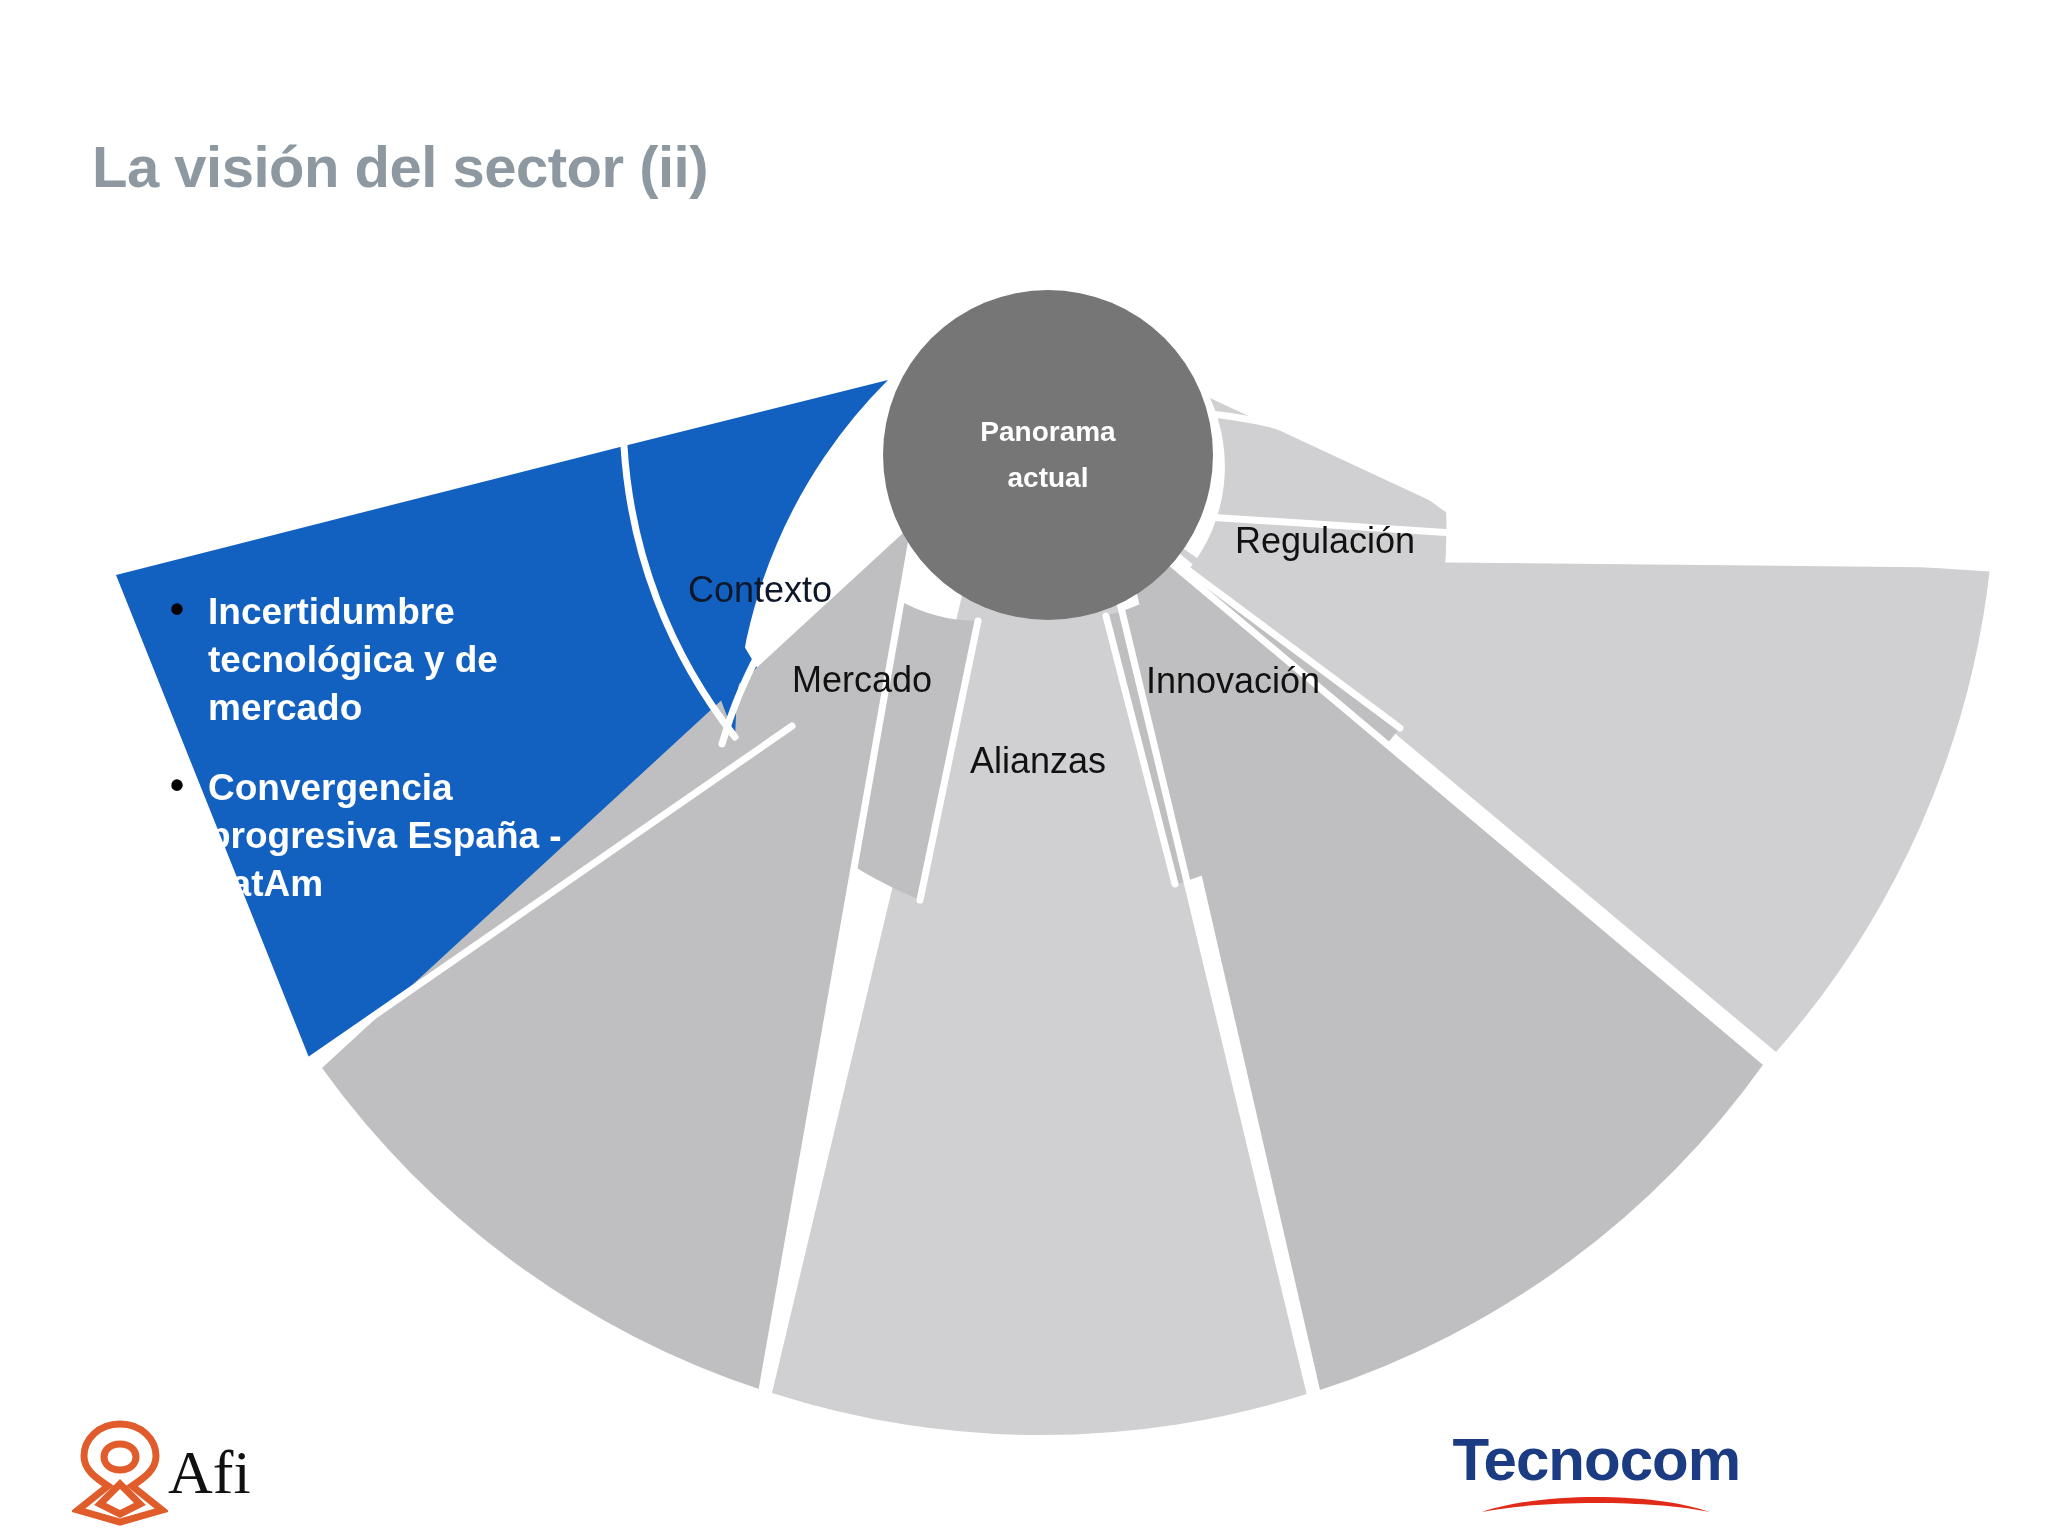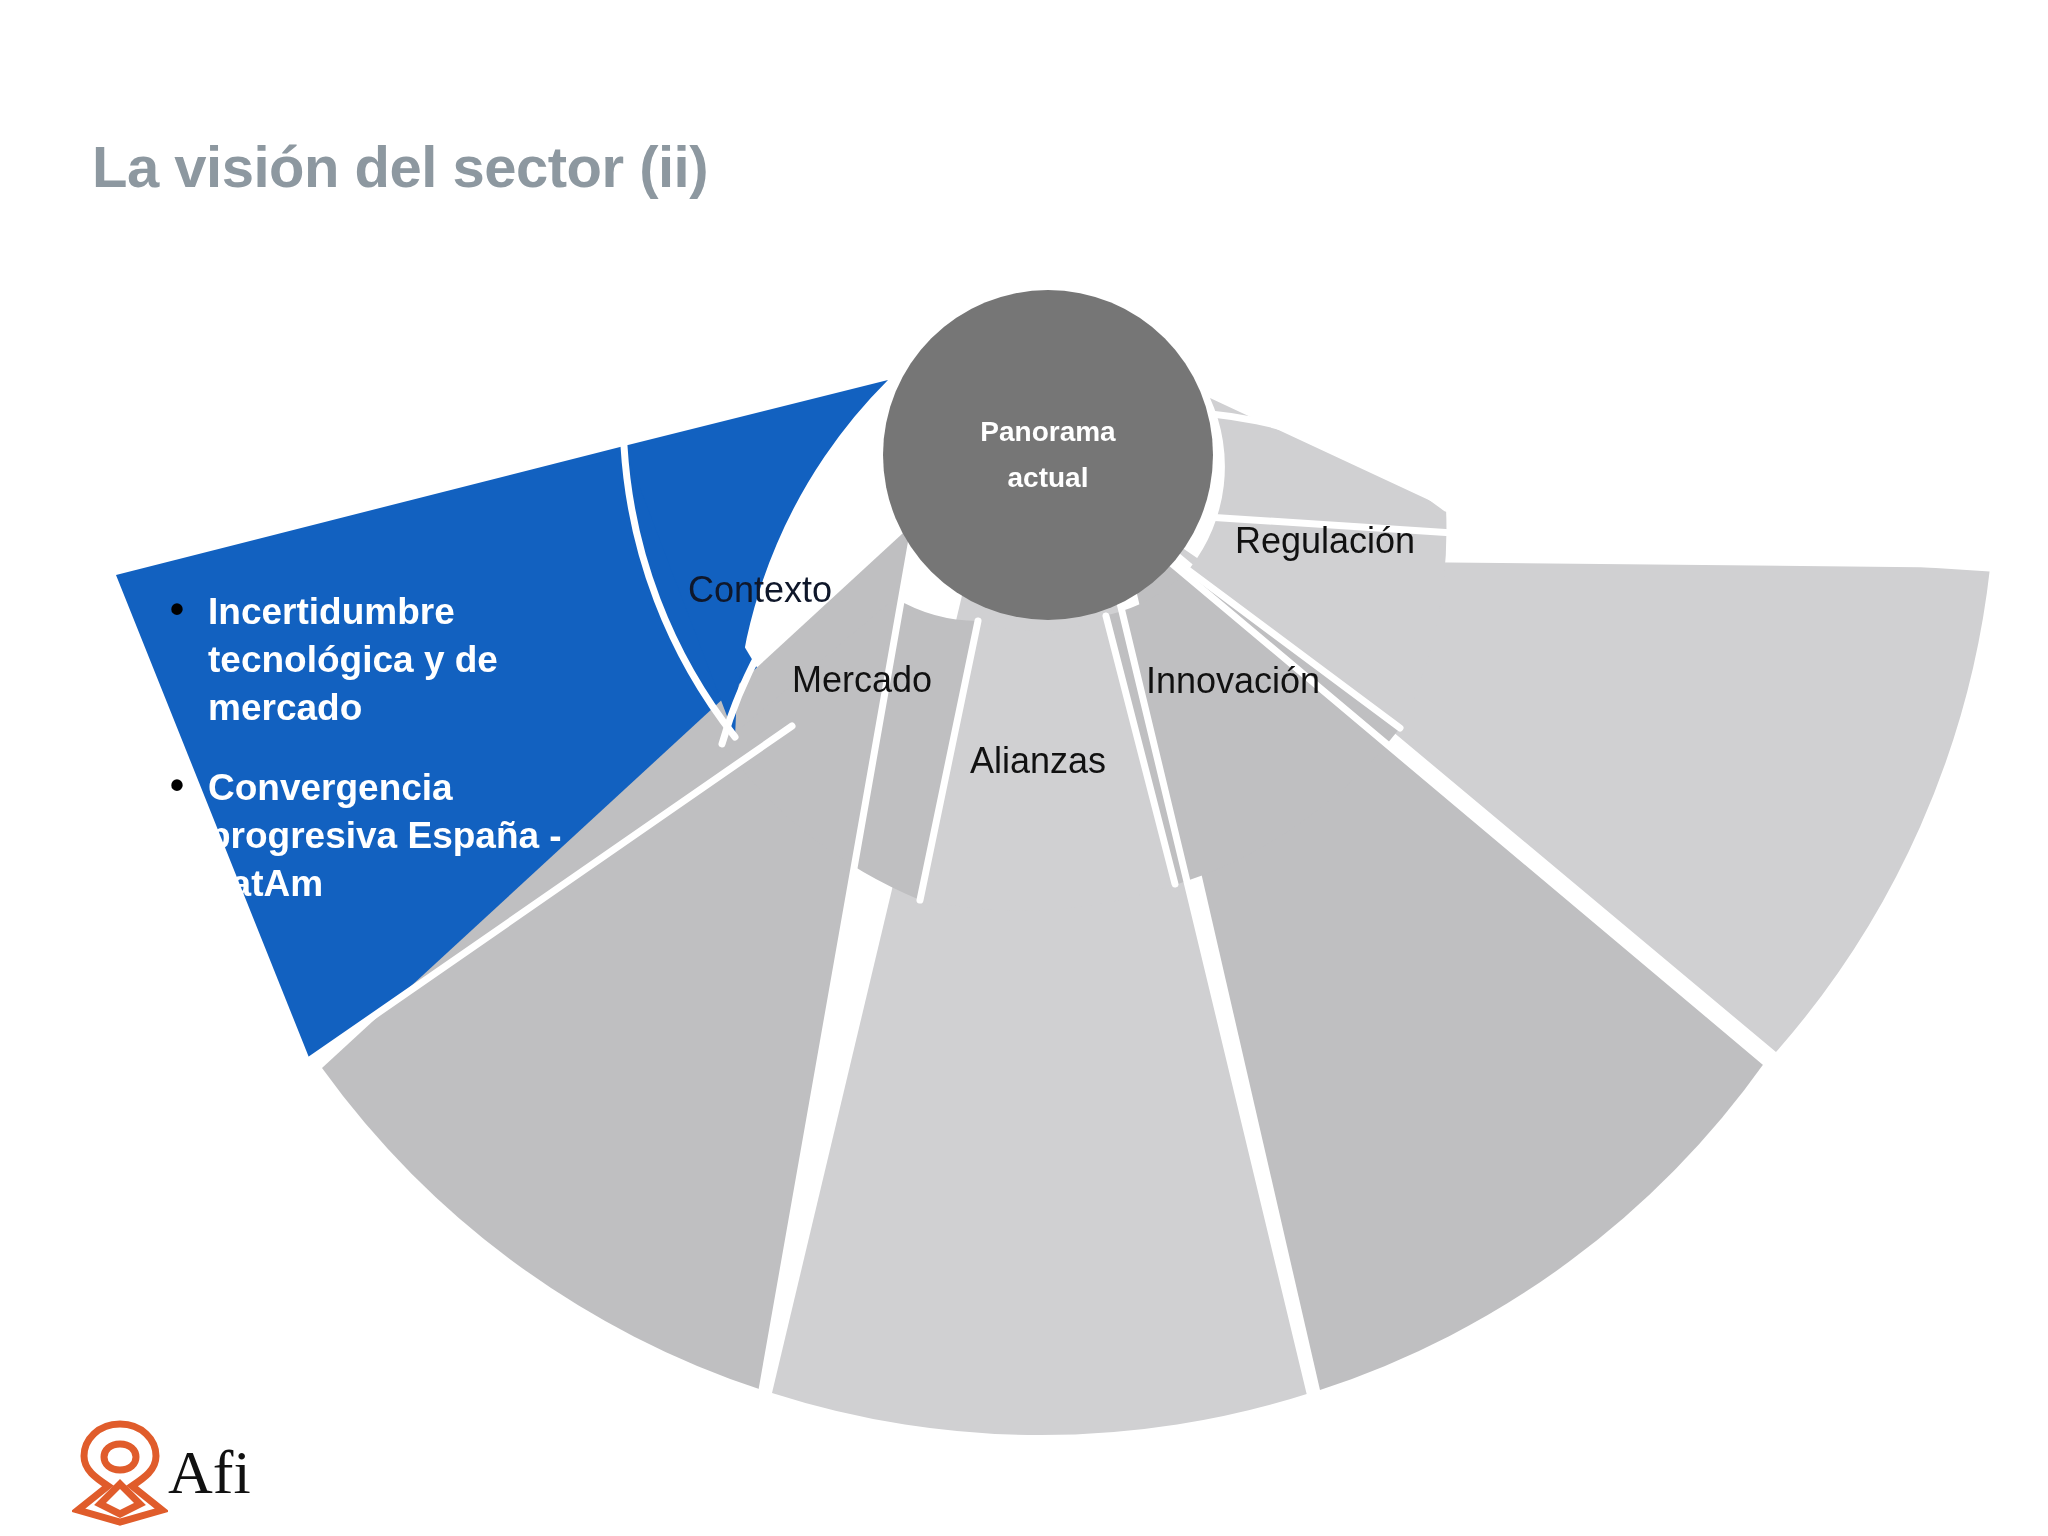--- a/index.html
+++ b/index.html
@@ -158,14 +158,20 @@
                  C 58 26 64 32 64 39
                  C 64 46 58 52 48 52
                  C 38 52 32 46 32 39
                  C 32 32 38 26 48 26 Z"></path>
         <path d="M48 66 L 68 86 L 48 96 L 28 86 Z"></path>
       </g>
     </svg>
     <span class="afi-word">Afi</span>
   </div>
 
+  <div class="tecno-logo">
+    <div class="tecno-word">Tecnocom</div>
+    <svg width="232" height="26" viewBox="0 0 232 26">
+      <path d="M2 22 C 60 2 172 2 230 22 C 172 10 60 10 2 22 Z" fill="#E12B18"></path>
+    </svg>
+  </div>
 
 </div>
 
 </body></html>

